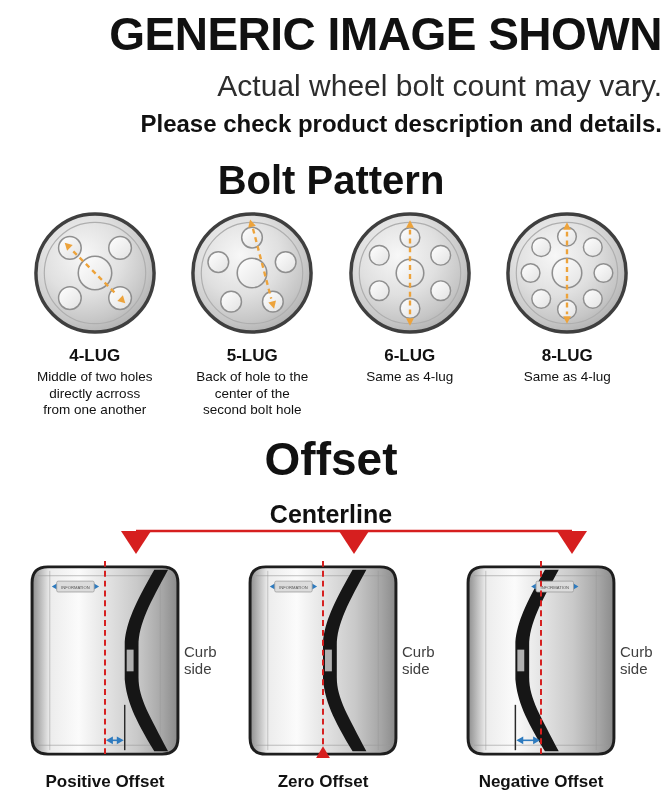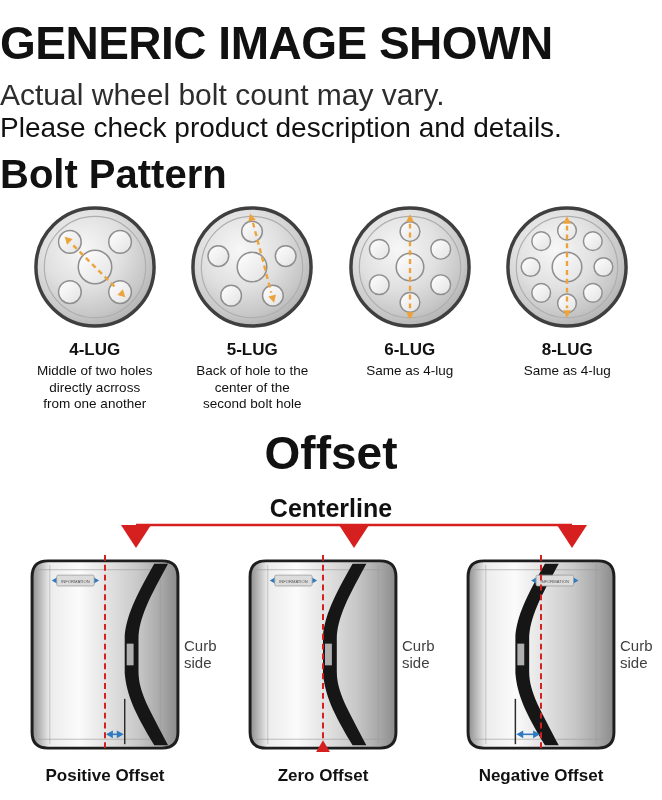--- a/index.html
+++ b/index.html
@@ -3,25 +3,25 @@
 <meta charset="utf-8">
 <style>
   * { margin:0; padding:0; box-sizing:border-box; }
   html,body { width:662px; height:800px; }
   body {
     background:#ffffff;
     font-family:"Liberation Sans", sans-serif;
     color:#111;
     overflow:hidden;
   }
-  .header { text-align:left; padding-top:20px; }
+  .header { text-align:right; padding-top:11px; }
   .title { font-size:46px; font-weight:800; letter-spacing:-0.5px; line-height:1.04; }
   .subtitle { font-size:30px; color:#2d2d2d; margin-top:10px; line-height:1.15; }
-  .note { font-size:28px; font-weight:400; }
-  .section-heading { font-size:40px; font-weight:800; margin-top:9px; line-height:1.05; }
+  .note { font-size:24px; font-weight:700; margin-top:7px; }
+  .section-heading { text-align:center; font-size:40px; font-weight:800; margin-top:21px; line-height:1.05; }
   .lug-row { display:flex; justify-content:space-between; padding:8px 24px 0;gap:16px; }
   .lug { width:150px; text-align:center; }
   .lug-name { font-size:17px; font-weight:800; margin-top:5px; }
   .lug-desc { font-size:13.5px; line-height:1.22; margin-top:3px; width:120px; margin-left:auto; margin-right:auto;text-align:center; }
   .offset-heading { text-align:center; font-size:46px; font-weight:800; margin-top:16px; line-height:1.05; }
   .centerline-area { position:relative; height:54px; margin-top:20px;padding-left:31px; }
   .centerline-label { position:absolute; left:50%; transform:translateX(-50%); top:-3px; font-size:25px; font-weight:700; }
   .offset-row { display:flex; padding-left:26px; gap:8px; }
   .offset-item { display:flex; }
   .wheel-col { width:158px; text-align:center; }

